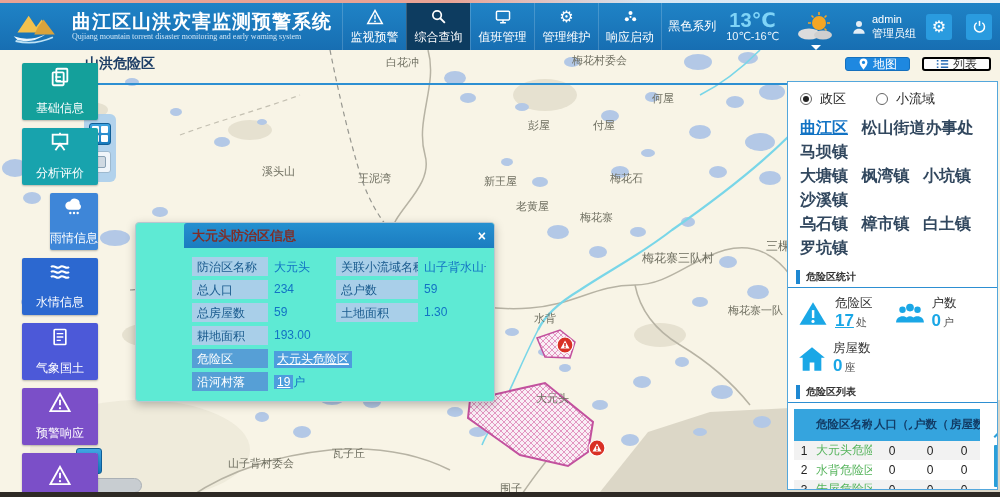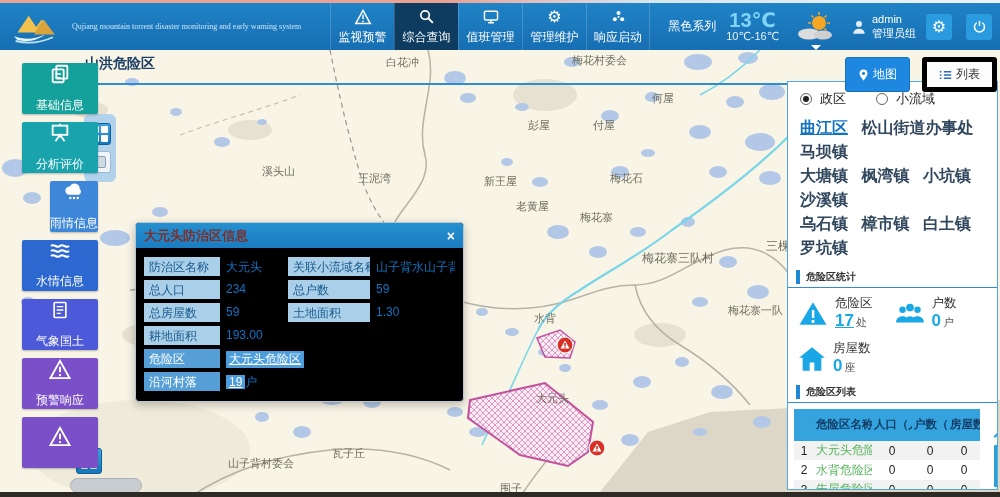--- a/index.html
+++ b/index.html
@@ -53,45 +53,45 @@
   .mini-grid i { background:#fff; border-radius:1px; }
   .mini-box { width:12px; height:12px; background:#cfd9e2; border:1px solid #8aa2b5; border-radius:2px; }
 
   .map-grid-btn { position:absolute; top:398px; left:76px; width:26px; height:26px; border-radius:3px; z-index:6;
     background:linear-gradient(180deg,#41a6e2,#1577bb); border:1px solid #0f5e96; display:flex; align-items:center; justify-content:center; cursor:pointer; }
   .map-pill { position:absolute; top:428px; left:70px; width:72px; height:15px; background:#c6ccd1; border:1px solid #a7adb3;
     border-radius:8px; z-index:5; opacity:.95; }
 
   
   .sidebar { position:absolute; top:13px; left:22px; width:76px; z-index:8; display:flex; flex-direction:column; gap:8px; }
-  .side-tile { height:51px; border-radius:2px; color:#fff; display:flex; flex-direction:column; align-items:center;
+  .side-tile { height:57px; border-radius:2px; color:#fff; display:flex; flex-direction:column; align-items:center;
     justify-content:center; gap:12px; cursor:pointer; box-shadow:0 1px 2px rgba(0,0,0,.25); }
   .side-tile .lbl { font-size:12px; }
   .t0 { background:#14a09b; } .t1 { background:#18a3ad; } .t2 { background:#3e86d8;margin-left:28px; }
   .t3 { background:#2c68d0; } .t4 { background:#4c59d8; } .t5 { background:#7b4fc8; } .t6 { background:#7b4fc8; }
 
   
-  .dialog { position:absolute; top:172px; left:135px; width:329px; z-index:15; border:1px solid #b9c6cf;
-    border-radius:4px; background:#000000; box-shadow:0 3px 10px rgba(0,0,0,.25); }
+  .dialog { position:absolute; top:172px; left:135px; width:360px; z-index:15; border:1px solid #b9c6cf;
+    border-radius:4px; background:#5eead4; box-shadow:0 3px 10px rgba(0,0,0,.25);padding-left:48px; }
   .dlg-head { height:25px; background:linear-gradient(180deg,#2590d0,#1b7cc0); border-radius:3px 3px 0 0;
     display:flex; align-items:center; justify-content:space-between; padding:0 8px; }
   .dlg-title { font-size:13px; font-weight:bold; color:#7e2f2a; }
   .dlg-close { color:#fff; font-size:14px; font-weight:bold; cursor:pointer; line-height:1; }
   .dlg-body { padding:9px 8px 10px 8px; display:grid; grid-template-columns:76px 60px 82px 1fr; gap:4px; font-size:12px; }
   .f-lbl { background:#a9cfe9; color:#1a5b8e; padding:2px 5px; height:19px; overflow:hidden; white-space:nowrap; }
   .f-lbl.hot { background:#569fd6; color:#fff; }
   .f-val { color:#1273c4; padding:2px 2px; height:19px; white-space:nowrap; overflow:hidden; }
   .f-link { display:inline-block; background:#4d9ddd; color:#fff; text-decoration:underline; padding:0 3px; cursor:pointer; }
   .span2 { grid-column:2 / 5; }
 
   
   .view-btns { position:absolute; top:57px; left:845px; z-index:12; display:flex; gap:12px; }
-  .vbtn { height:35px; border-radius:3px; font-size:12px; display:flex; align-items:center; gap:4px; padding:0 12px; cursor:pointer; }
+  .vbtn { height:14px; border-radius:3px; font-size:12px; display:flex; align-items:center; gap:4px; padding:0 12px; cursor:pointer; }
   .vbtn.map-on { background:#1e88e0; color:#fff; border:1px solid #1570bd; }
-  .vbtn.list-off { background:#fdfdfd; color:#333; border:5px solid #000000; }
+  .vbtn.list-off { background:#fdfdfd; color:#333; border:2px solid #000000; }
 
   .panel { position:absolute; top:81px; left:787px; width:211px; height:409px; background:#fff;
     border:1px solid #54a7dc; z-index:10; font-size:12px; overflow:hidden; }
   .radio-row { display:flex; align-items:center; gap:8px; padding:8px 12px 4px 12px; }
   .radio { width:12px; height:12px; border-radius:50%; border:1px solid #666; position:relative; display:inline-block; flex:none; }
   .radio.sel::after { content:""; position:absolute; inset:2px; border-radius:50%; background:#222; }
   .radio-lbl { font-size:13px; color:#222; margin-right:22px; cursor:pointer; }
   .regions { padding:4px 10px 6px 12px; line-height:24px; font-size:16px; color:#31475e; font-weight:bold; }
   .regions span { margin-right:9px; cursor:pointer; white-space:nowrap; }
   .regions .active { color:#1273c4; text-decoration:underline; }
@@ -303,20 +303,21 @@
 
   <div class="header">
     <div class="brand">
       <svg width="56" height="38" viewBox="0 0 60 40">
         <path d="M8 26L20 8l8 12 6-8 10 14z" fill="#f2c14e"></path>
         <path d="M30 20l6-8 12 16H26z" fill="#d9a33c"></path>
         <path d="M4 30q16 6 34-2-14 10-30 6z" fill="#e8f4fb"></path>
         <path d="M6 35q20 5 40-4" stroke="#bfe3f5" fill="none" stroke-width="2"></path>
       </svg>
       <div>
+        <div class="brand-title">曲江区山洪灾害监测预警系统</div>
         <div class="brand-sub">Qujiang mountain torrent disaster monitoring and early warning system</div>
       </div>
     </div>
     <div class="nav">
       <div class="nav-item">
         <span class="nav-ico">
           <svg width="18" height="16" viewBox="0 0 24 22">
               <path d="M12 2L22 20H2z" fill="none" stroke="#fff" stroke-width="2"></path>
               <path d="M12 8v6" stroke="#fff" stroke-width="2"></path>
               <circle cx="12" cy="17" r="1.2" fill="#fff"></circle>

